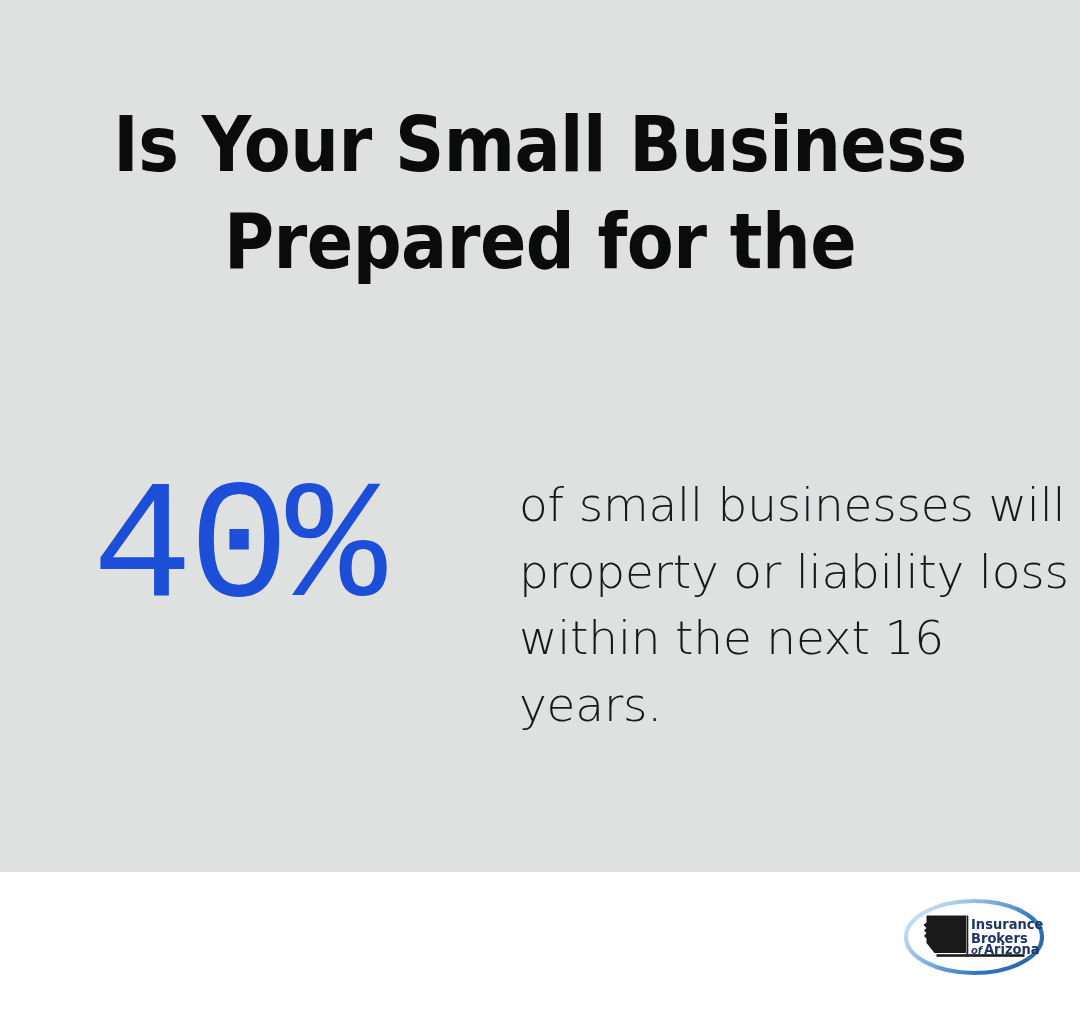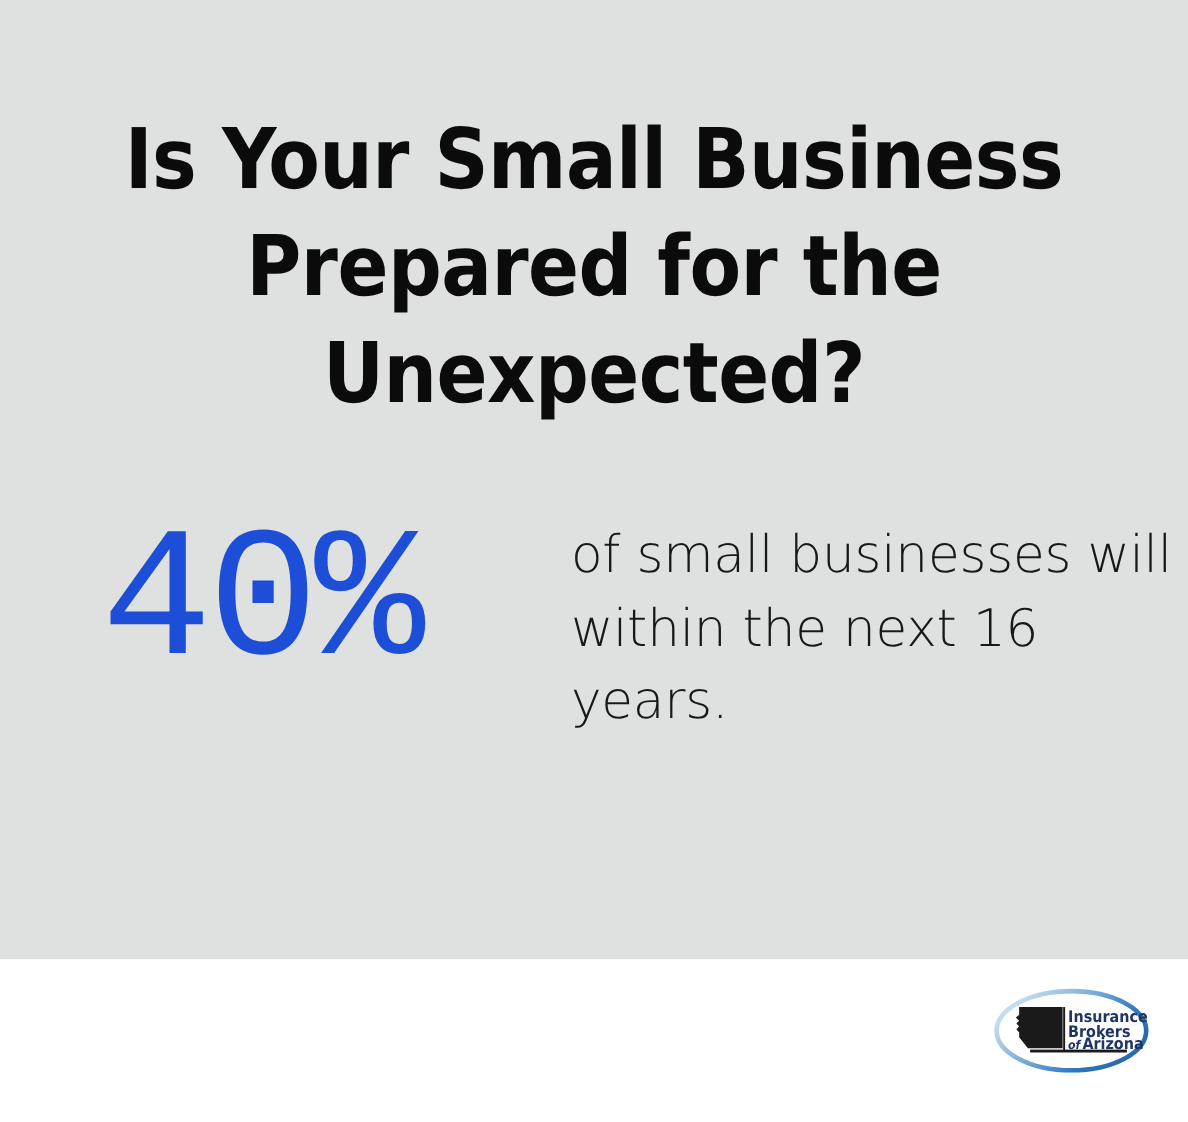--- a/index.html
+++ b/index.html
@@ -107,27 +107,27 @@
   }
 </style>
 </head>
 <body>
 
 <div id="infographic">
 
   <div id="headline">
     <span class="hl-line">Is Your Small Business</span>
     <span class="hl-line">Prepared for the</span>
-    <span class="hl-line">Unexpected?</span>
   </div>
 
   <div id="stat-block">
     <div id="stat-number">40%</div>
     <div id="stat-text">
       <span class="bt-line">of small businesses will</span>
+      <span class="bt-line">property or liability loss</span>
       <span class="bt-line">within the next 16</span>
       <span class="bt-line">years.</span>
     </div>
   </div>
 
   <div id="logo">
     <svg viewBox="0 0 152 84" xmlns="http://www.w3.org/2000/svg">
       <defs>
         <linearGradient id="ringGrad" x1="0" y1="0" x2="1" y2="0.55">
           <stop offset="0%" stop-color="#e4eff8"></stop>

